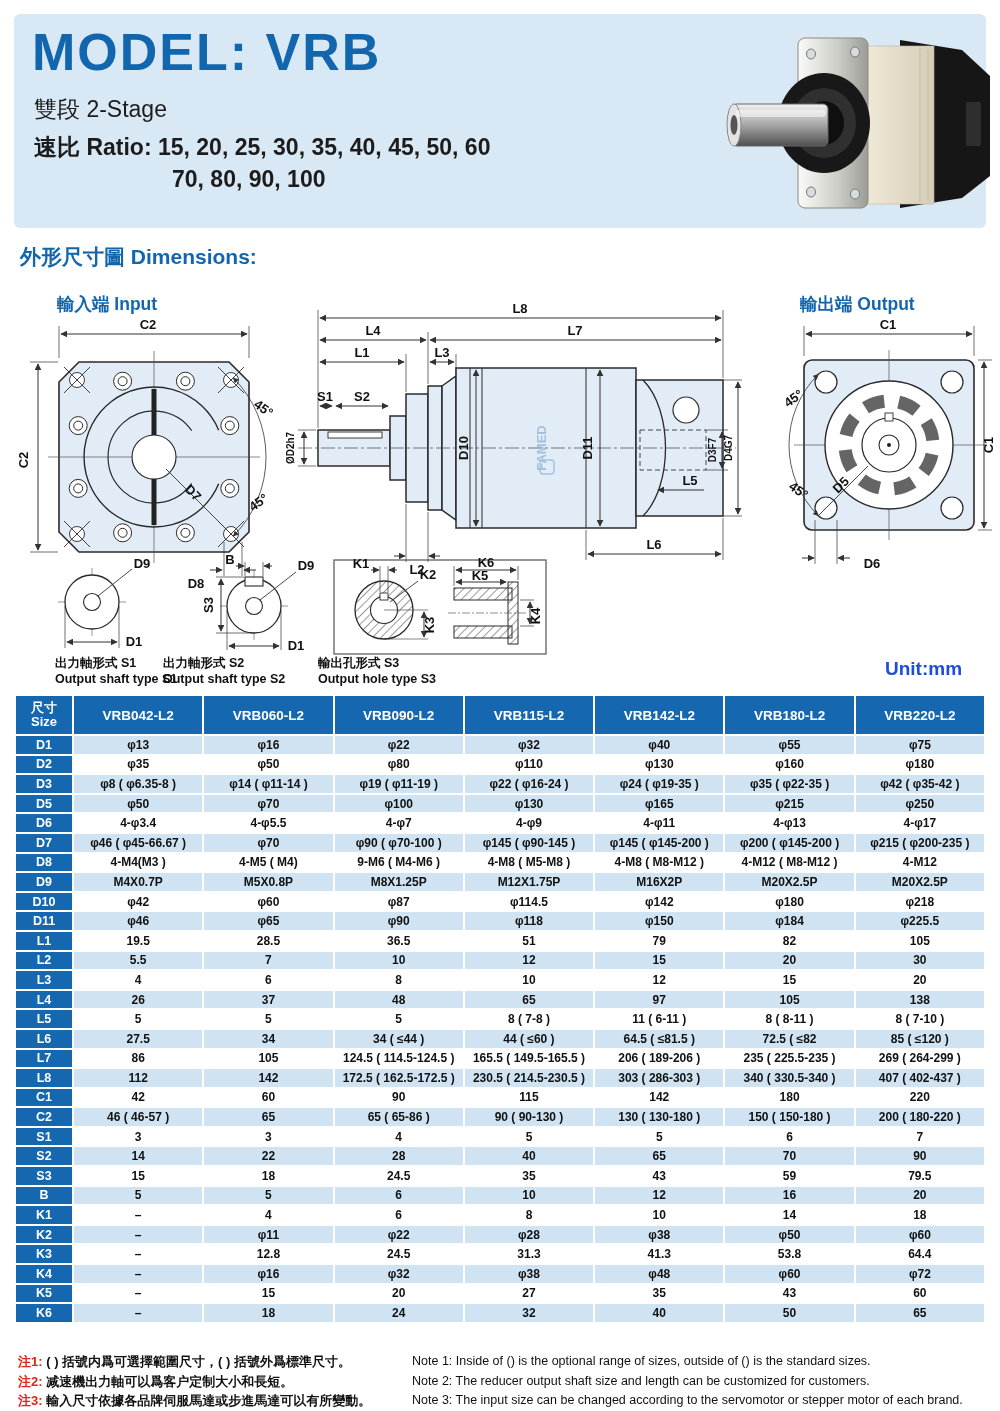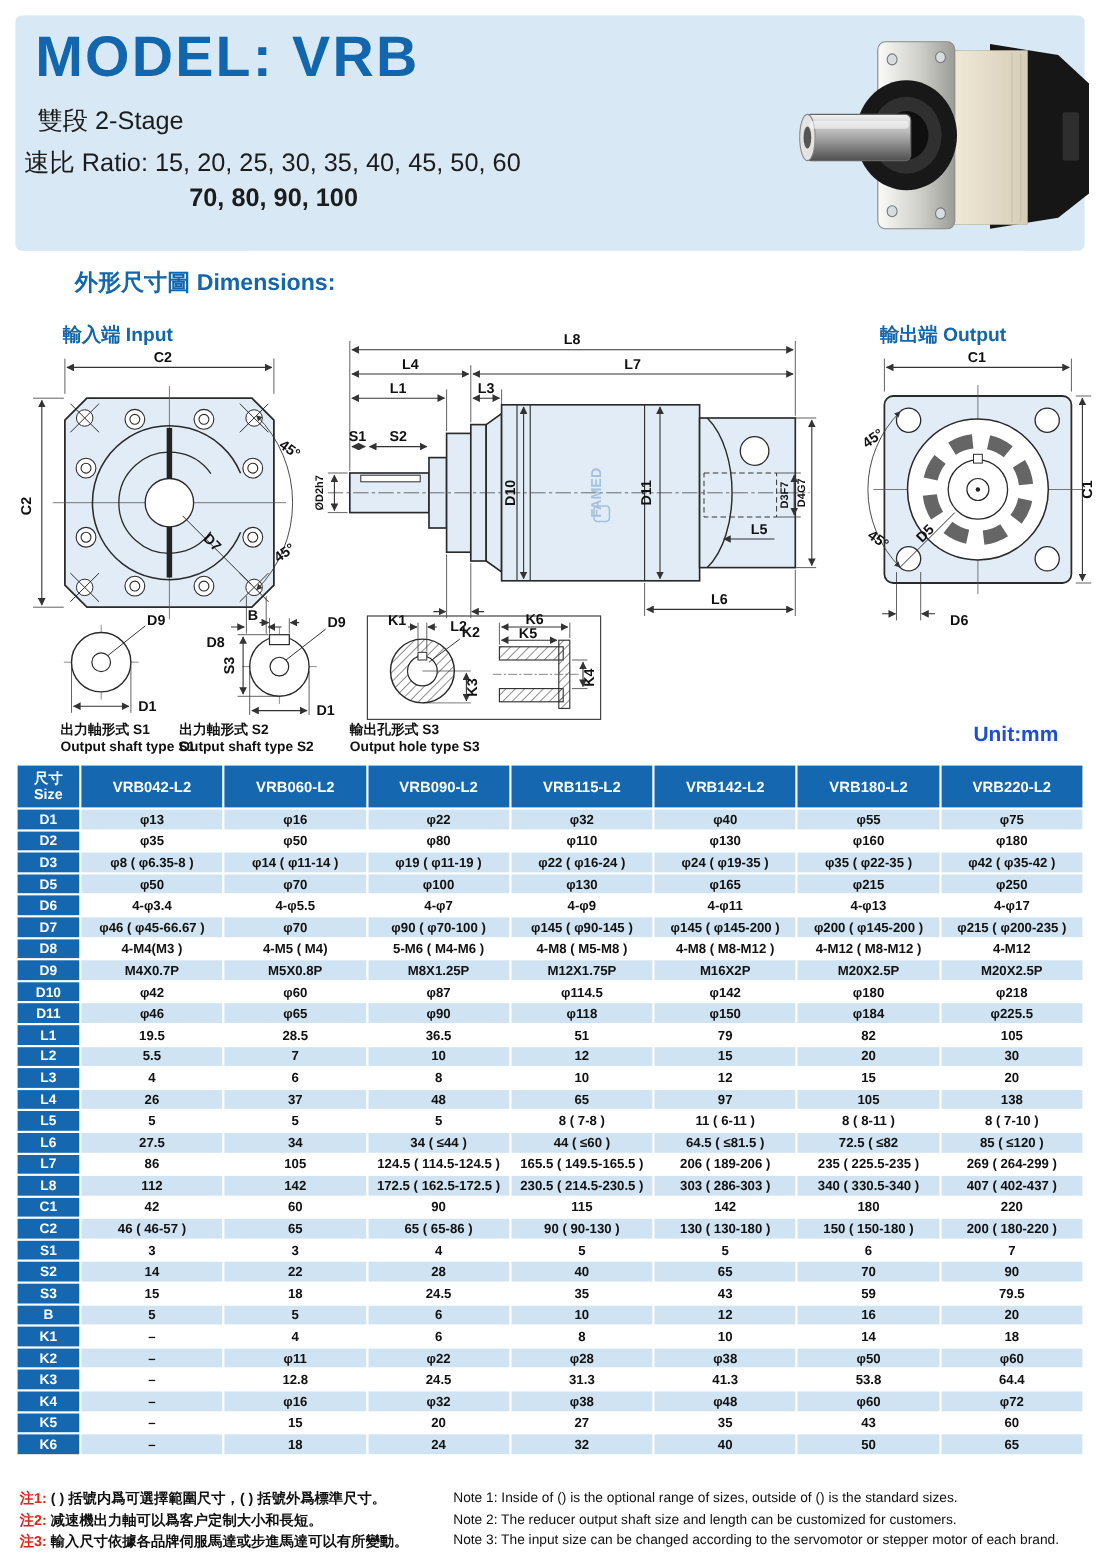--- a/index.html
+++ b/index.html
@@ -6,25 +6,25 @@
   .page {
     position:relative; width:1000px; height:1411px; background:#ffffff;
     font-family:"Liberation Sans","DejaVu Sans",sans-serif; overflow:hidden;
   }
   
   .band { position:absolute; left:14px; top:14px; width:972px; height:214px;
           background:#d8e8f4; border-radius:6px; }
   .model-title { position:absolute; left:18px; top:8px; font-size:52px; font-weight:bold;
                  color:#1266ae; letter-spacing:2px; }
   .stage-line { position:absolute; left:20px; top:80px; font-size:23px; font-weight:normal; color:#1c1c1c; }
-  .ratio-line { position:absolute; left:8px; top:118px; font-size:23px; font-weight:normal; color:#1c1c1c; }
+  .ratio-line { position:absolute; left:20px; top:118px; font-size:23px; font-weight:bold; color:#1c1c1c; }
   .ratio-line2 { position:absolute; left:158px; top:152px; font-size:23px; font-weight:bold; color:#1c1c1c; }
   .photo { position:absolute; left:690px; top:4px; }
   
-  .dim-title { position:absolute; left:20px; top:243px; font-size:21px; font-weight:bold; color:#1266ae;margin-left:48px; }
+  .dim-title { position:absolute; left:20px; top:243px; font-size:21px; font-weight:bold; color:#1266ae; }
   .view-label { position:absolute; font-size:17.5px; font-weight:bold; color:#1266ae; }
   .input-label { left:57px; top:292px; }
   .output-label { left:800px; top:292px; }
   .unit-label { position:absolute; left:885px; top:658px; font-size:19px; font-weight:bold; color:#1d4ed8; }
   svg text { font-family:"Liberation Sans","DejaVu Sans",sans-serif; }
   .dimtext { font-size:13px; font-weight:bold; fill:#111; }
   .dimtext-sm { font-size:10px; font-weight:bold; fill:#111; }
   .caption { position:absolute; font-size:12.5px; font-weight:bold; color:#111; line-height:1.3; }
   
   table.dims { position:absolute; left:14px; top:694px; width:972px;
@@ -458,21 +458,21 @@
           <td>φ90 ( φ70-100 )</td>
           <td>φ145 ( φ90-145 )</td>
           <td>φ145 ( φ145-200 )</td>
           <td>φ200 ( φ145-200 )</td>
           <td>φ215 ( φ200-235 )</td>
         </tr>
         <tr class="row-white">
           <th>D8</th>
           <td>4-M4(M3 )</td>
           <td>4-M5 ( M4)</td>
-          <td>5-M6 ( M4-M6 )</td>
+          <td>9-M6 ( M4-M6 )</td>
           <td>4-M8 ( M5-M8 )</td>
           <td>4-M8 ( M8-M12 )</td>
           <td>4-M12 ( M8-M12 )</td>
           <td>4-M12</td>
         </tr>
         <tr class="row-light">
           <th>D9</th>
           <td>M4X0.7P</td>
           <td>M5X0.8P</td>
           <td>M8X1.25P</td>

